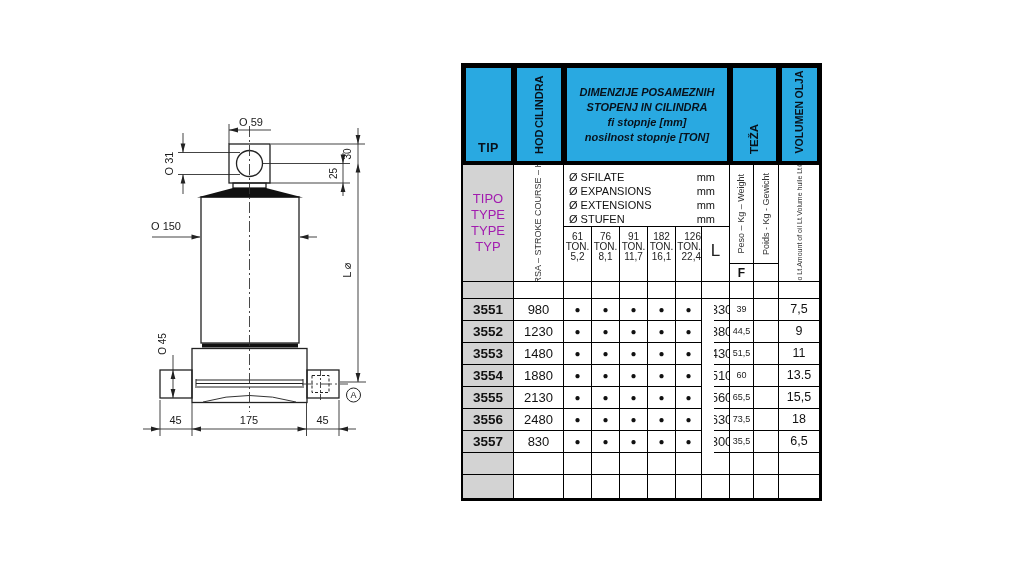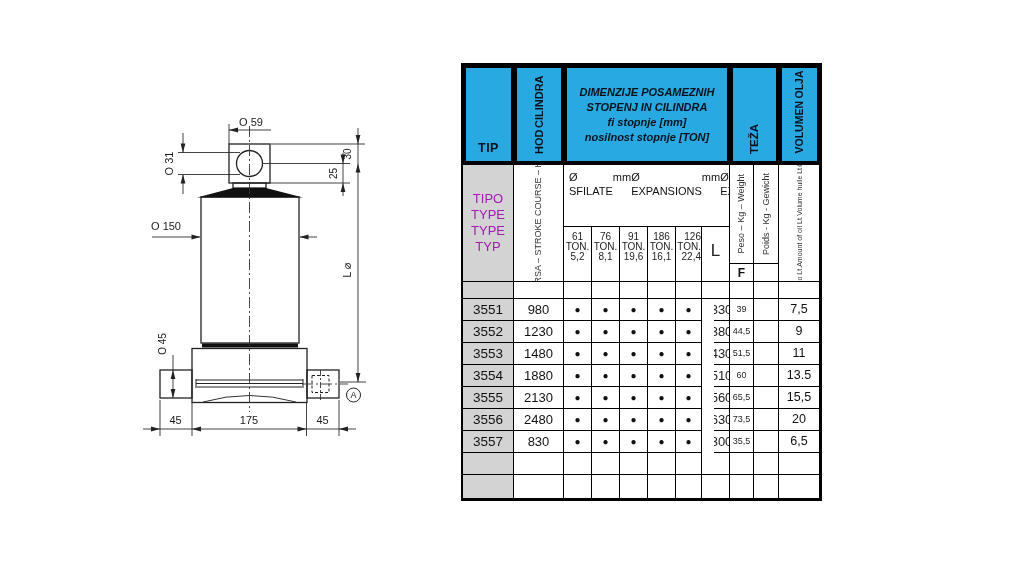--- a/index.html
+++ b/index.html
@@ -32,28 +32,28 @@
   .vt{writing-mode:vertical-rl;transform:rotate(180deg);display:flex;gap:2px;}
   .vt div{white-space:nowrap;}
   .bottom{align-items:flex-end;padding-bottom:7px;}
   .tipcell{font-size:12.5px;letter-spacing:.5px;}
   .hodcell .vt{font-size:11px;}
   .dimenz{flex-direction:column;justify-content:center;font-size:11px;line-height:15px;text-align:center;}
   .tezacell .vt{font-size:11.5px;}
   .volcell .vt{font-size:10.5px;}
   .tipo{flex-direction:column;font-size:13px;line-height:16px;color:#a21caf;background:#d3d3d3;}
   .corsa .vt{font-size:9px;color:#333;}
-  .fiblock{flex-direction:row;align-items:stretch;justify-content:flex-start;padding:5px 14px 9px 5px;font-size:11px;line-height:14px;color:#111;}
+  .fiblock{flex-direction:column;align-items:stretch;justify-content:flex-start;padding:5px 14px 9px 5px;font-size:11px;line-height:14px;color:#111;}
   .fiblock .firow{display:flex;justify-content:space-between;}
   .toncell{flex-direction:column;font-size:10px;line-height:10px;color:#222;padding-bottom:15px;}
   .lcell{font-size:17px;color:#222;padding-bottom:8px;}
   .peso .vt,.poids .vt{font-size:9px;color:#333;}
   .fcell{font-size:12px;font-weight:bold;}
   .volnotes .vt{font-size:7px;color:#333;gap:0;}
-  .rowtip{font-weight:normal;font-size:13.5px;background:#d3d3d3;}
+  .rowtip{font-weight:bold;font-size:13.5px;background:#d3d3d3;}
   .stroke{font-size:13px;}
   .dotc{font-size:10px;}
   .lval{font-size:13px;color:#1c1c1c;font-weight:400;margin-left:12px;}
   .wval{font-size:9px;color:#222;}
   .vval{font-size:12.5px;}
   svg text{font-family:"Liberation Sans","DejaVu Sans",sans-serif;fill:#1a1a1a;}
 </style>
 </head>
 <body>
 
@@ -206,24 +206,24 @@
     <div>5,2</div>
   </div>
   <div class="c toncell" style="grid-area:3/4/5/5;">
     <div>76</div>
     <div>TON.</div>
     <div>8,1</div>
   </div>
   <div class="c toncell" style="grid-area:3/5/5/6;">
     <div>91</div>
     <div>TON.</div>
-    <div>19,6</div>
+    <div>11,7</div>
   </div>
   <div class="c toncell" style="grid-area:3/6/5/7;">
-    <div>186</div>
+    <div>182</div>
     <div>TON.</div>
     <div>16,1</div>
   </div>
   <div class="c toncell" style="grid-area:3/7/5/8;align-items:flex-end;">
     <div>126</div>
     <div>TON.</div>
     <div>22,4</div>
   </div>
   <div class="c lcell" style="grid-area:3/8/5/9;">
     <span>L</span>
@@ -326,21 +326,21 @@
   <div class="c rowtip">3556</div>
   <div class="c stroke">2480</div>
   <div class="c dotc">●</div>
   <div class="c dotc">●</div>
   <div class="c dotc">●</div>
   <div class="c dotc">●</div>
   <div class="c dotc">●</div>
   <div class="c lval">630</div>
   <div class="c wval">73,5</div>
   <div class="c"></div>
-  <div class="c vval">20</div>
+  <div class="c vval">18</div>
 
   <div class="c rowtip">3557</div>
   <div class="c stroke">830</div>
   <div class="c dotc">●</div>
   <div class="c dotc">●</div>
   <div class="c dotc">●</div>
   <div class="c dotc">●</div>
   <div class="c dotc">●</div>
   <div class="c lval">300</div>
   <div class="c wval">35,5</div>

